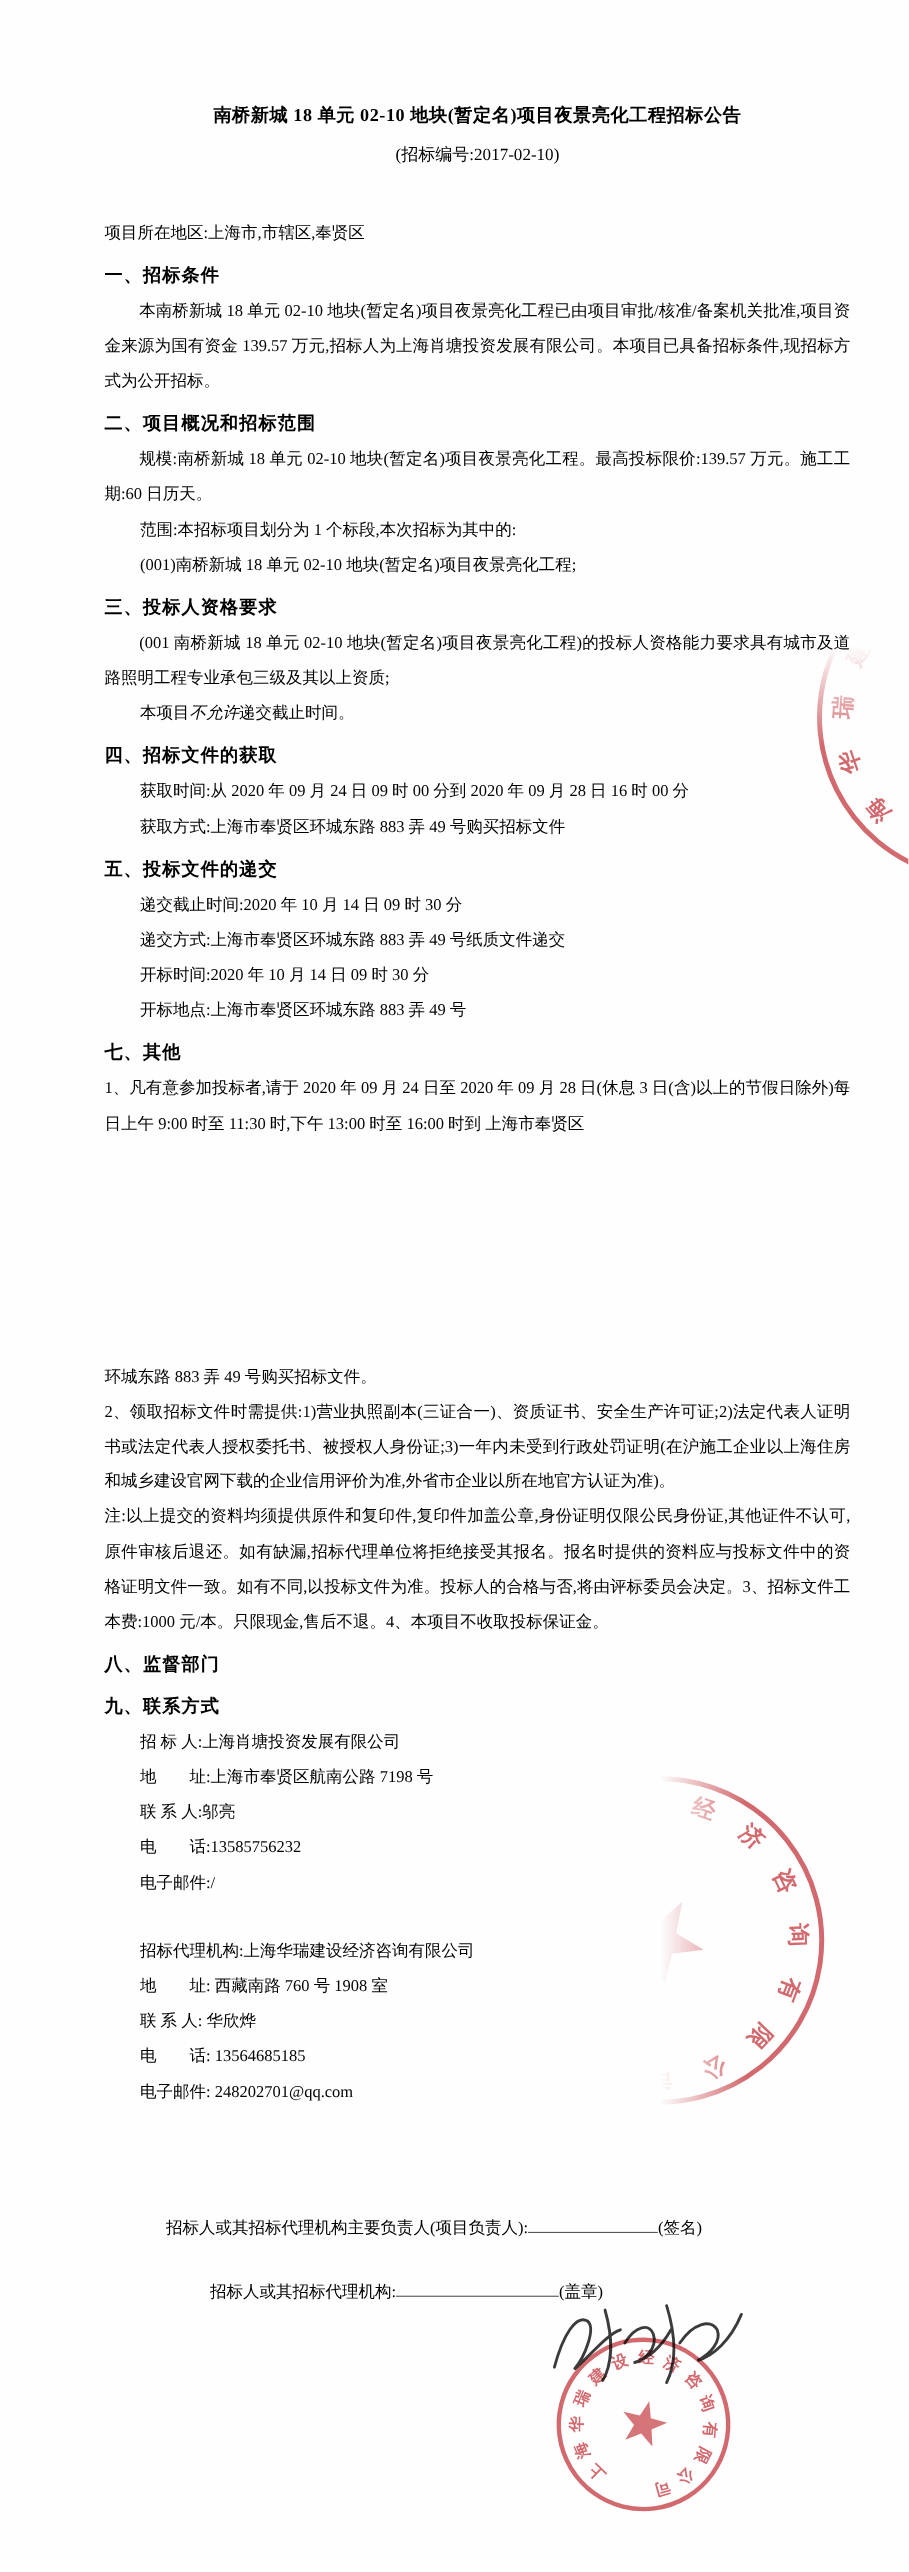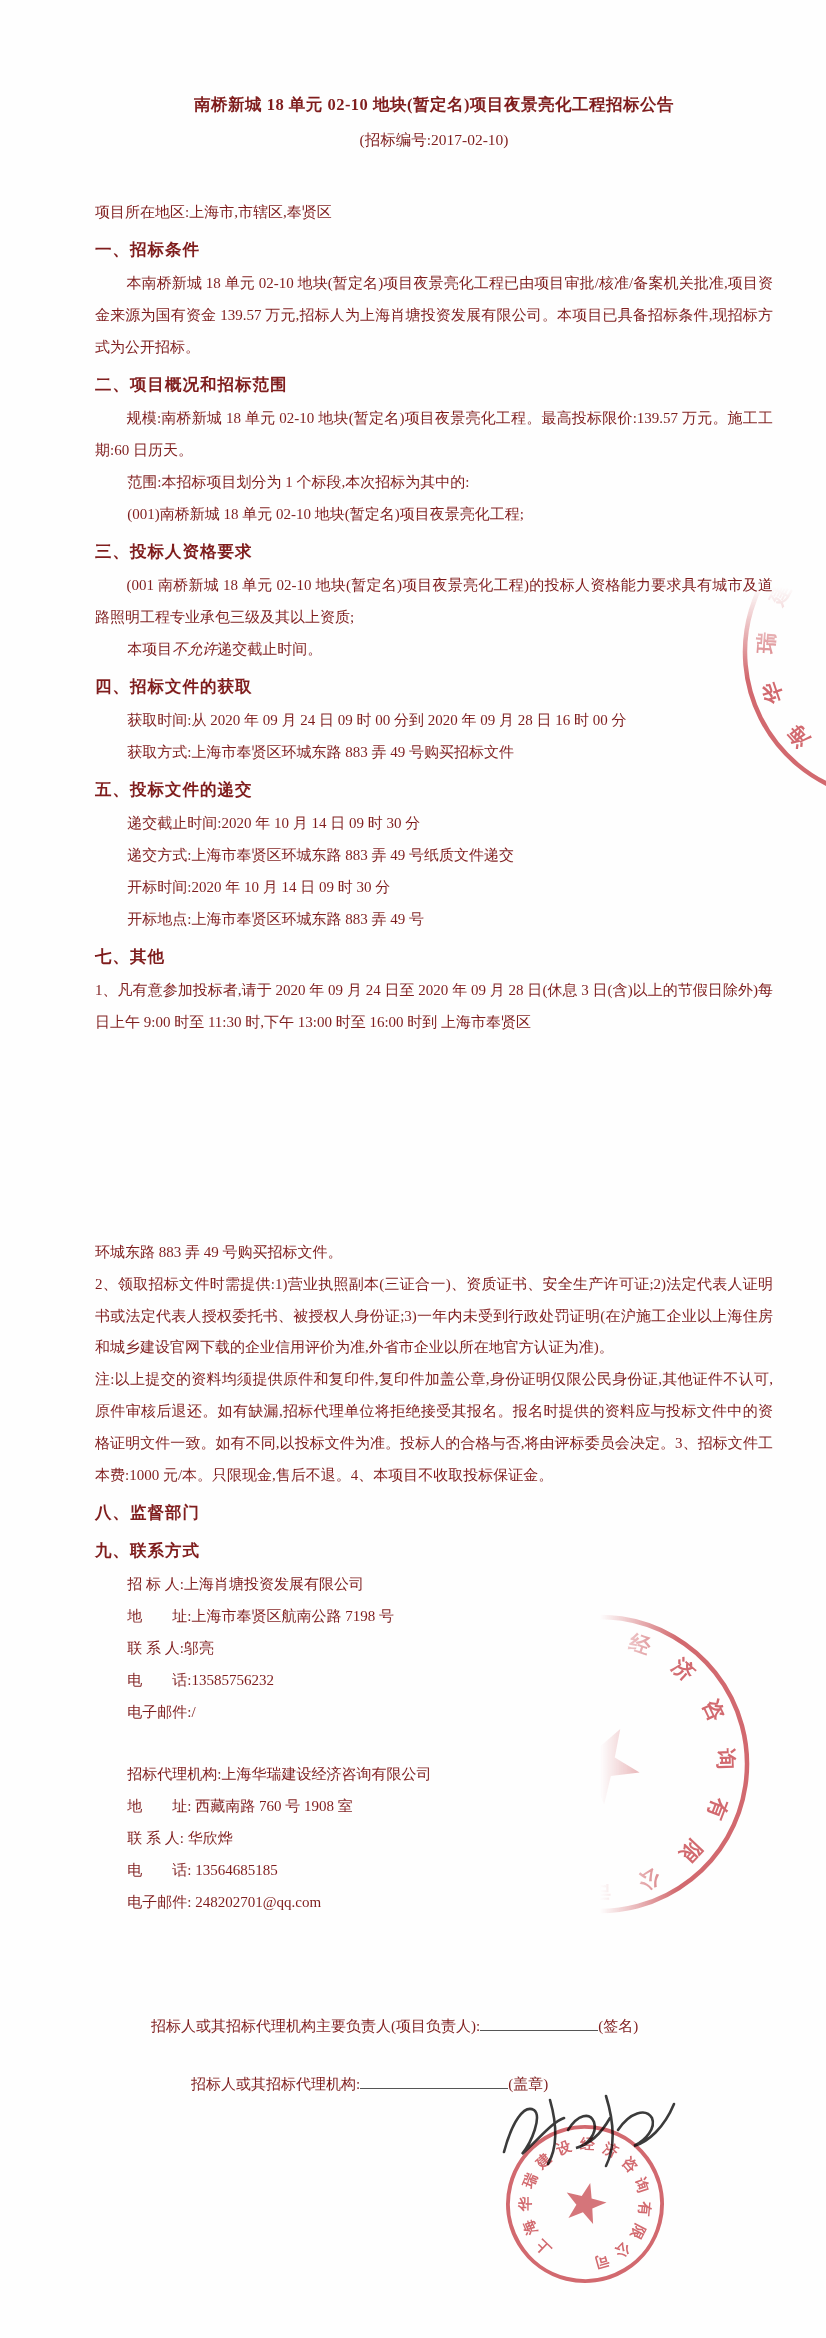--- a/index.html
+++ b/index.html
@@ -1,20 +1,20 @@
 <!DOCTYPE html>
 <html><head>
 <meta charset="utf-8">
 <style>
   html,body{margin:0;padding:0;background:#ffffff;}
   .page{
     position:relative;width:826px;height:2338px;margin:0 auto;
     background:#fefefe;overflow:hidden;
     font-family:"Liberation Serif","DejaVu Serif",serif;
-    color:#7f1d1d;font-size:15px;
+    color:#000000;font-size:15px;
   }
   .content{position:absolute;left:95px;top:94px;width:678px;}
   .doc-title{text-align:center;font-size:16.5px;font-weight:600;letter-spacing:.5px;}
   .doc-subtitle{text-align:center;font-size:15.5px;margin-top:14px;}
   .blocks{margin-top:46px;}
   .blk{line-height:2.13;}
   .heading{font-weight:700;font-size:16.5px;letter-spacing:1px;margin:3px 0 1px;}
   .para{text-indent:2.1em;text-align:justify;}
   .line{padding-left:2.15em;font-family:Liberation Serif, serif;}
   .noindent{text-align:justify;}

